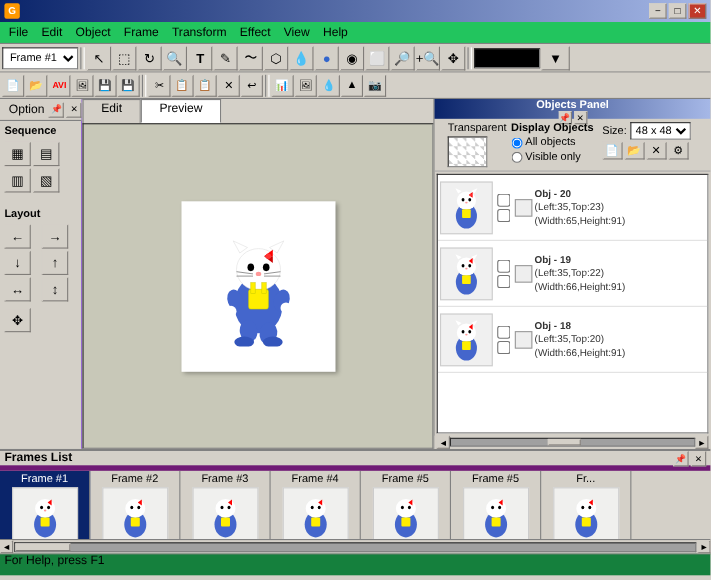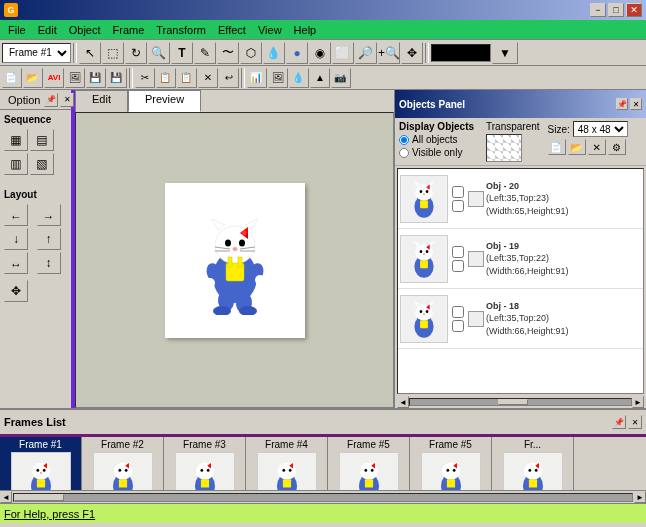--- a/index.html
+++ b/index.html
@@ -25,71 +25,71 @@
 
     
     .toolbar2 { background: #d4d0c8; height: 24px; display: flex; align-items: center; padding: 1px 2px; border-bottom: 1px solid #808080; gap: 1px; overflow: hidden; }
     .tool2-btn { width: 20px; height: 20px; background: #d4d0c8; border: 1px outset #d4d0c8; display: flex; align-items: center; justify-content: center; cursor: pointer; font-size: 10px; }
     .color-box { width: 60px; height: 18px; background: black; border: 1px inset #808080; }
 
     
     .main-area { display: flex; height: calc(527px - 20px - 20px - 26px - 24px - 24px - 95px); min-height: 0; }
 
     
-    .left-panel { width: 75px; background: #d4d0c8; border-right: 4px solid #6d28d9; display: flex; flex-direction: column; }
+    .left-panel { width: 75px; background: #d4d0c8; border-right: 1px solid #6d28d9; display: flex; flex-direction: column; }
     .panel-header { background: #d4d0c8; border-bottom: 1px solid #808080; height: 20px; display: flex; align-items: center; justify-content: space-between; padding: 0 4px; font-size: 11px; }
     .panel-section { padding: 4px; }
     .panel-section-title { font-size: 10px; font-weight: bold; margin-bottom: 4px; }
     .seq-icons { display: flex; flex-wrap: wrap; gap: 2px; margin-bottom: 6px; }
     .seq-icon { width: 24px; height: 22px; background: #d4d0c8; border: 1px outset #d4d0c8; display: flex; align-items: center; justify-content: center; font-size: 12px; cursor: pointer; }
     .layout-icons { display: grid; grid-template-columns: 1fr 1fr; gap: 2px; }
     .layout-icon { width: 24px; height: 22px; background: #d4d0c8; border: 1px outset #d4d0c8; display: flex; align-items: center; justify-content: center; font-size: 12px; cursor: pointer; }
     .single-icon { margin: 2px 0; width: 24px; height: 22px; background: #d4d0c8; border: 1px outset #d4d0c8; display: flex; align-items: center; justify-content: center; font-size: 12px; cursor: pointer; }
 
     
     .canvas-area { flex: 1; background: #d4d0c8; display: flex; flex-direction: column; }
     .canvas-tabs { display: flex; height: 22px; }
     .canvas-tab { padding: 2px 16px; background: #d4d0c8; border: 1px solid #808080; border-bottom: none; font-size: 11px; cursor: pointer; }
     .canvas-tab.active { background: white; border-bottom: 1px solid white; }
     .canvas-content { background: #c8c8b8; flex: 1; display: flex; align-items: center; justify-content: center; border: 1px inset #808080; position: relative; overflow: hidden; }
     .canvas-inner { background: white; width: 140px; height: 155px; display: flex; align-items: center; justify-content: center; box-shadow: 2px 2px 4px rgba(0,0,0,0.3); }
 
     
     .objects-panel { width: 252px; background: #d4d0c8; border-left: 1px solid #808080; display: flex; flex-direction: column; }
-    .obj-panel-header { background: linear-gradient(to right, #0a246a, #a6b8e7); height: 28px; display: flex; align-items: center; justify-content: space-between; padding: 0 4px; }
+    .obj-panel-header { background: linear-gradient(to right, #0a246a, #a6b8e7); height: 18px; display: flex; align-items: center; justify-content: flex-start; padding: 0 4px; flex-direction: column; }
     .obj-panel-title { color: white; font-size: 10px; font-weight: bold; }
     .obj-panel-controls { display: flex; gap: 2px; }
     .obj-ctrl { width: 12px; height: 12px; background: #d4d0c8; border: 1px outset #d4d0c8; font-size: 8px; display: flex; align-items: center; justify-content: center; cursor: pointer; }
     .size-dropdown { height: 16px; font-size: 10px; background: white; border: 1px inset #808080; }
     .obj-tool-btn { width: 18px; height: 16px; background: #d4d0c8; border: 1px outset #d4d0c8; display: flex; align-items: center; justify-content: center; font-size: 10px; cursor: pointer; }
     
     .obj-list { flex: 1; background: white; border: 1px inset #808080; margin: 2px; overflow-y: scroll; }
     .obj-item { display: flex; align-items: center; height: 60px; border-bottom: 1px solid #e0e0e0; padding: 2px; gap: 2px; }
     .obj-thumb { width: 48px; height: 48px; background: #f0f0f0; border: 1px solid #ccc; flex-shrink: 0; display: flex; align-items: center; justify-content: center; font-size: 24px; overflow: hidden; }
     .obj-checkboxes { display: flex; flex-direction: column; gap: 2px; padding: 0 2px; }
     .obj-checkbox { width: 12px; height: 12px; }
     .obj-info { font-size: 9px; color: #333; line-height: 1.4; }
     .h-scrollbar { height: 12px; background: #d4d0c8; display: flex; align-items: center; padding: 0 2px; }
     .scroll-track { flex: 1; height: 8px; background: #a0a0a0; border: 1px inset #808080; position: relative; }
     .scroll-thumb { width: 30px; height: 6px; background: #d4d0c8; border: 1px outset #d4d0c8; position: absolute; left: 40%; top: 0; }
     .scroll-arrow { width: 12px; height: 12px; background: #d4d0c8; border: 1px outset #d4d0c8; display: flex; align-items: center; justify-content: center; font-size: 8px; cursor: pointer; }
 
     
     .frames-section { height: 95px; background: #d4d0c8; border-top: 2px solid #808080; display: flex; flex-direction: column; }
-    .frames-header { height: 18px; background: #d4d0c8; display: flex; align-items: center; justify-content: space-between; padding: 12px 4px; border-bottom: 3px solid #701a75; }
+    .frames-header { height: 18px; background: #d4d0c8; display: flex; justify-content: space-between; padding: 0 4px; border-bottom: 5px solid #701a75; }
     .frames-title { font-size: 11px; font-weight: bold; }
     .frames-content { display: flex; flex: 1; overflow: hidden; }
     .frame-item { width: 82px; min-width: 82px; border-right: 1px solid #808080; display: flex; flex-direction: column; align-items: center; padding: 2px; cursor: pointer; }
     .frame-item.active { background: #0a246a; }
     .frame-item.active .frame-label { color: white; }
     .frame-label { font-size: 10px; margin-bottom: 2px; }
     .frame-thumb { width: 60px; height: 55px; background: #f0f0ee; border: 1px solid #ccc; display: flex; align-items: center; justify-content: center; font-size: 28px; }
 
     
-    .status-bar { height: 20px; background: #bef264; border-top: 1px solid #808080; display: flex; align-items: center; padding: 0 4px; font-size: 11px; text-decoration: underline; }
+    .status-bar { height: 20px; background: #15803d; border-top: 1px solid #808080; display: flex; padding: 0 4px; font-size: 11px; }
     .status-text { flex: 1; }
     .status-right { display: flex; gap: 4px; }
     .status-panel { border: 1px inset #808080; padding: 0 4px; height: 16px; display: flex; align-items: center; font-size: 10px; }
 
     
     .kitty-svg { width: 90px; height: 110px; }
 
     .option-label { font-size: 11px; padding: 2px 4px; }
     .panel-close-btn { width: 14px; height: 14px; background: #d4d0c8; border: 1px outset #d4d0c8; font-size: 8px; display: flex; align-items: center; justify-content: center; cursor: pointer; }
   </style>
@@ -256,34 +256,34 @@
   <div class="objects-panel">
     <div class="obj-panel-header">
       <span class="obj-panel-title">Objects Panel</span>
       <div class="obj-panel-controls">
         <div class="obj-ctrl">📌</div>
         <div class="obj-ctrl">✕</div>
       </div>
     </div>
 
     <div style="display:flex;align-items:flex-start;padding:3px 4px;gap:4px;border-bottom:1px solid #aaa;">
+      <div style="margin-left:8px;">
+        <div style="font-size:10px;margin-bottom:2px;">Transparent</div>
+        <div style="width:36px;height:28px;background:linear-gradient(45deg,#ccc 25%,white 25%,white 75%,#ccc 75%,#ccc),linear-gradient(45deg,#ccc 25%,white 25%,white 75%,#ccc 75%,#ccc);background-size:8px 8px;background-position:0 0,4px 4px;border:1px inset #888;"></div>
+      </div>
       <div>
         <div style="font-size:10px;font-weight:bold;margin-bottom:2px;">Display Objects</div>
         <div style="display:flex;align-items:center;gap:3px;margin-bottom:2px;">
           <input type="radio" name="display" checked="" style="width: 10px; height: 10px;">
           <span style="font-size:10px;">All objects</span>
         </div>
         <div style="display:flex;align-items:center;gap:3px;">
           <input type="radio" name="display" style="width: 10px; height: 10px;">
           <span style="font-size:10px;">Visible only</span>
         </div>
-      </div>
-      <div style="margin-left:8px;">
-        <div style="font-size:10px;margin-bottom:2px;">Transparent</div>
-        <div style="width:36px;height:28px;background:linear-gradient(45deg,#ccc 25%,white 25%,white 75%,#ccc 75%,#ccc),linear-gradient(45deg,#ccc 25%,white 25%,white 75%,#ccc 75%,#ccc);background-size:8px 8px;background-position:0 0,4px 4px;border:1px inset #888;"></div>
       </div>
       <div style="margin-left:4px;">
         <div style="display:flex;align-items:center;gap:3px;margin-bottom:2px;">
           <span style="font-size:10px;">Size:</span>
           <select class="size-dropdown">
             <option>48 x 48</option>
             <option>32 x 32</option>
             <option>64 x 64</option>
           </select>
         </div>

